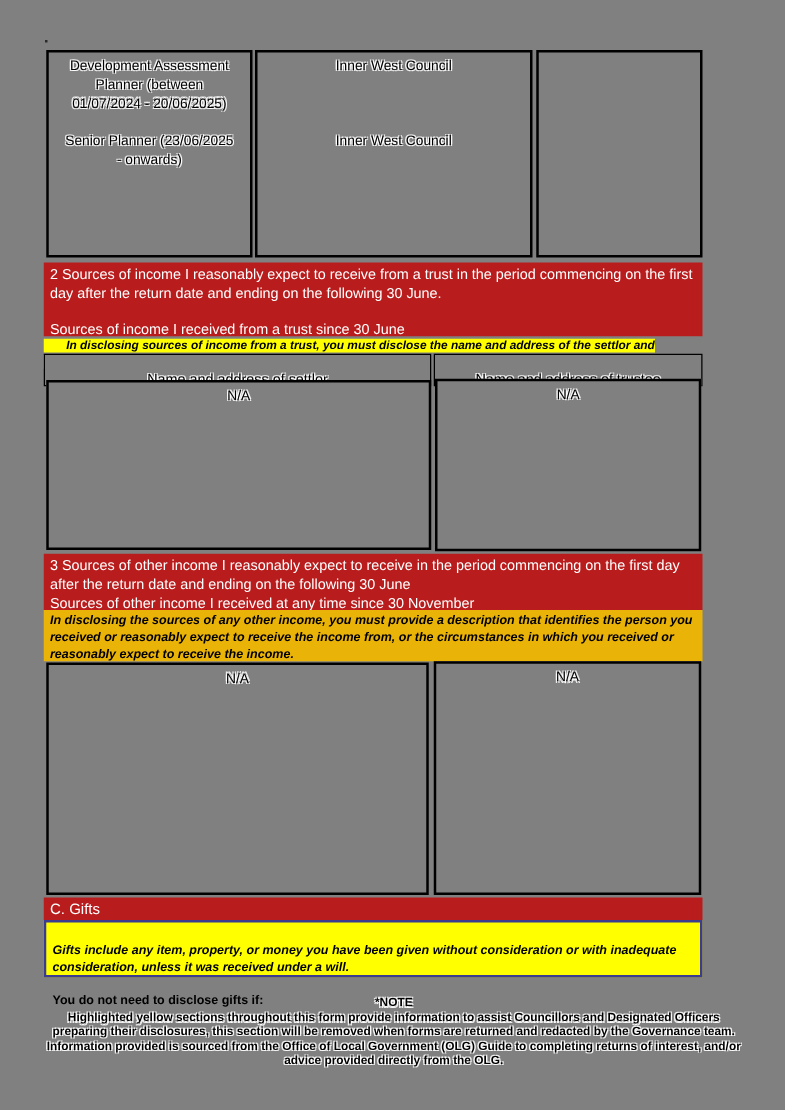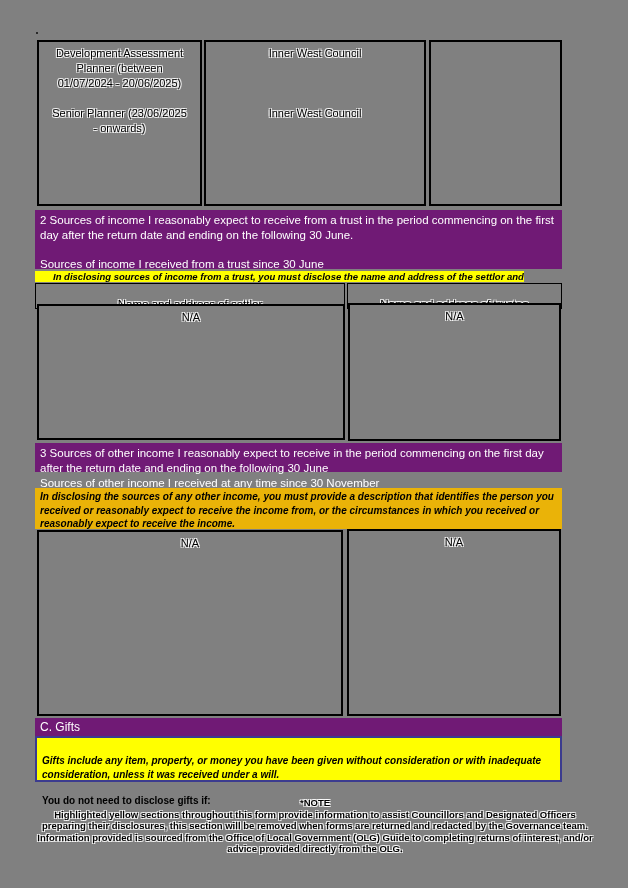--- a/index.html
+++ b/index.html
@@ -17,21 +17,21 @@
       1px -1px 0 rgba(255,255,255,.85),
      -1px 1px 0 rgba(255,255,255,.85);
     text-align: center;
   }
   .field-box{
     background:#808080;border:2px solid #000;
     font-size:11px;line-height:15px;
     padding:4px 5px;white-space:pre-line;
   }
   .black-bar{
-    background:#701a75;color:#fff;
+    background:#b91c1c;color:#fff;
     font-size:11.5px;line-height:15px;
     padding:3px 5px;
   }
   .black-bar .sub{margin-top:14px;}
   .inline-note{font-size:9.5px;line-height:13px;}
   .inline-note span{
     background:#ffff00;font-style:italic;font-weight:bold;padding:0 18px;
   }
   .col-header{
     background:#808080;border:1px solid #000;
@@ -80,21 +80,21 @@
 <div class="abs inline-note" style="left:35px;top:270px;width:527px;">
   <span>In disclosing sources of income from a trust, you must disclose the name and address of the settlor and trustee.</span>
 </div>
 
 <div class="abs col-header halo" style="left:35px;top:283px;width:310px;height:20px;">Name and address of settlor</div>
 <div class="abs col-header halo" style="left:347px;top:283px;width:215px;height:20px;">Name and address of trustee</div>
 
 <div class="abs field-box halo" style="left:37px;top:304px;width:308px;height:136px;">N/A</div>
 <div class="abs field-box halo" style="left:348px;top:303px;width:213px;height:138px;">N/A</div>
 
-<div class="abs black-bar" style="left:35px;top:443px;width:527px;height:29px;">
+<div class="abs black-bar" style="left:35px;top:443px;width:527px;height:45px;">
   <div>3 Sources of other income I reasonably expect to receive in the period commencing on the first day after the return date and ending on the following 30 June</div>
   <div>Sources of other income I received at any time since 30 November</div>
 </div>
 
 <div class="abs note-block" style="left:35px;top:488px;width:527px;height:41px;">In disclosing the sources of any other income, you must provide a description that identifies the person you received or reasonably expect to receive the income from, or the circumstances in which you received or reasonably expect to receive the income.</div>
 
 <div class="abs field-box halo" style="left:37px;top:530px;width:306px;height:186px;">N/A</div>
 <div class="abs field-box halo" style="left:347px;top:529px;width:214px;height:187px;">N/A</div>
 
 <div class="abs black-bar" style="left:35px;top:718px;width:527px;height:18px;font-size:12px;line-height:12px;">

